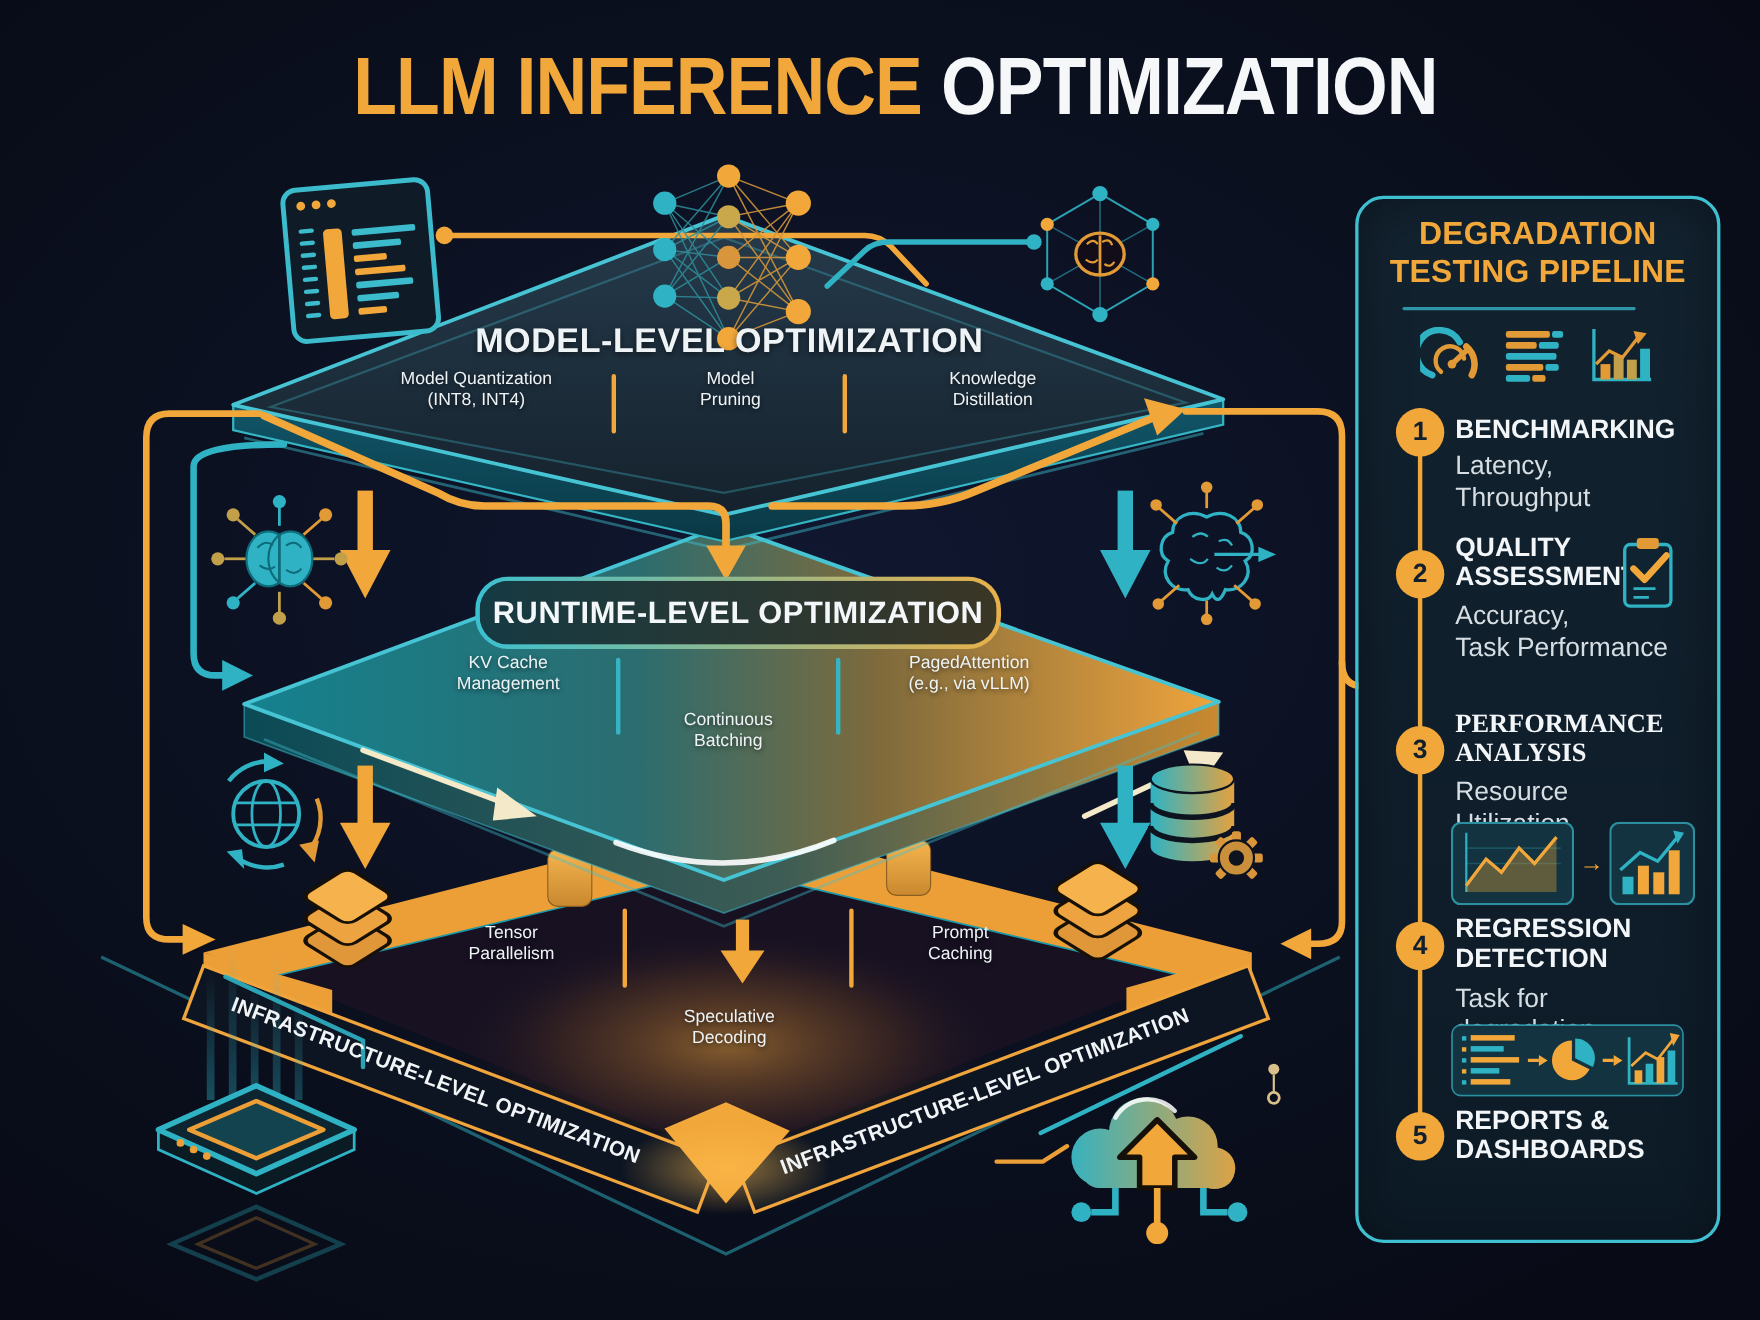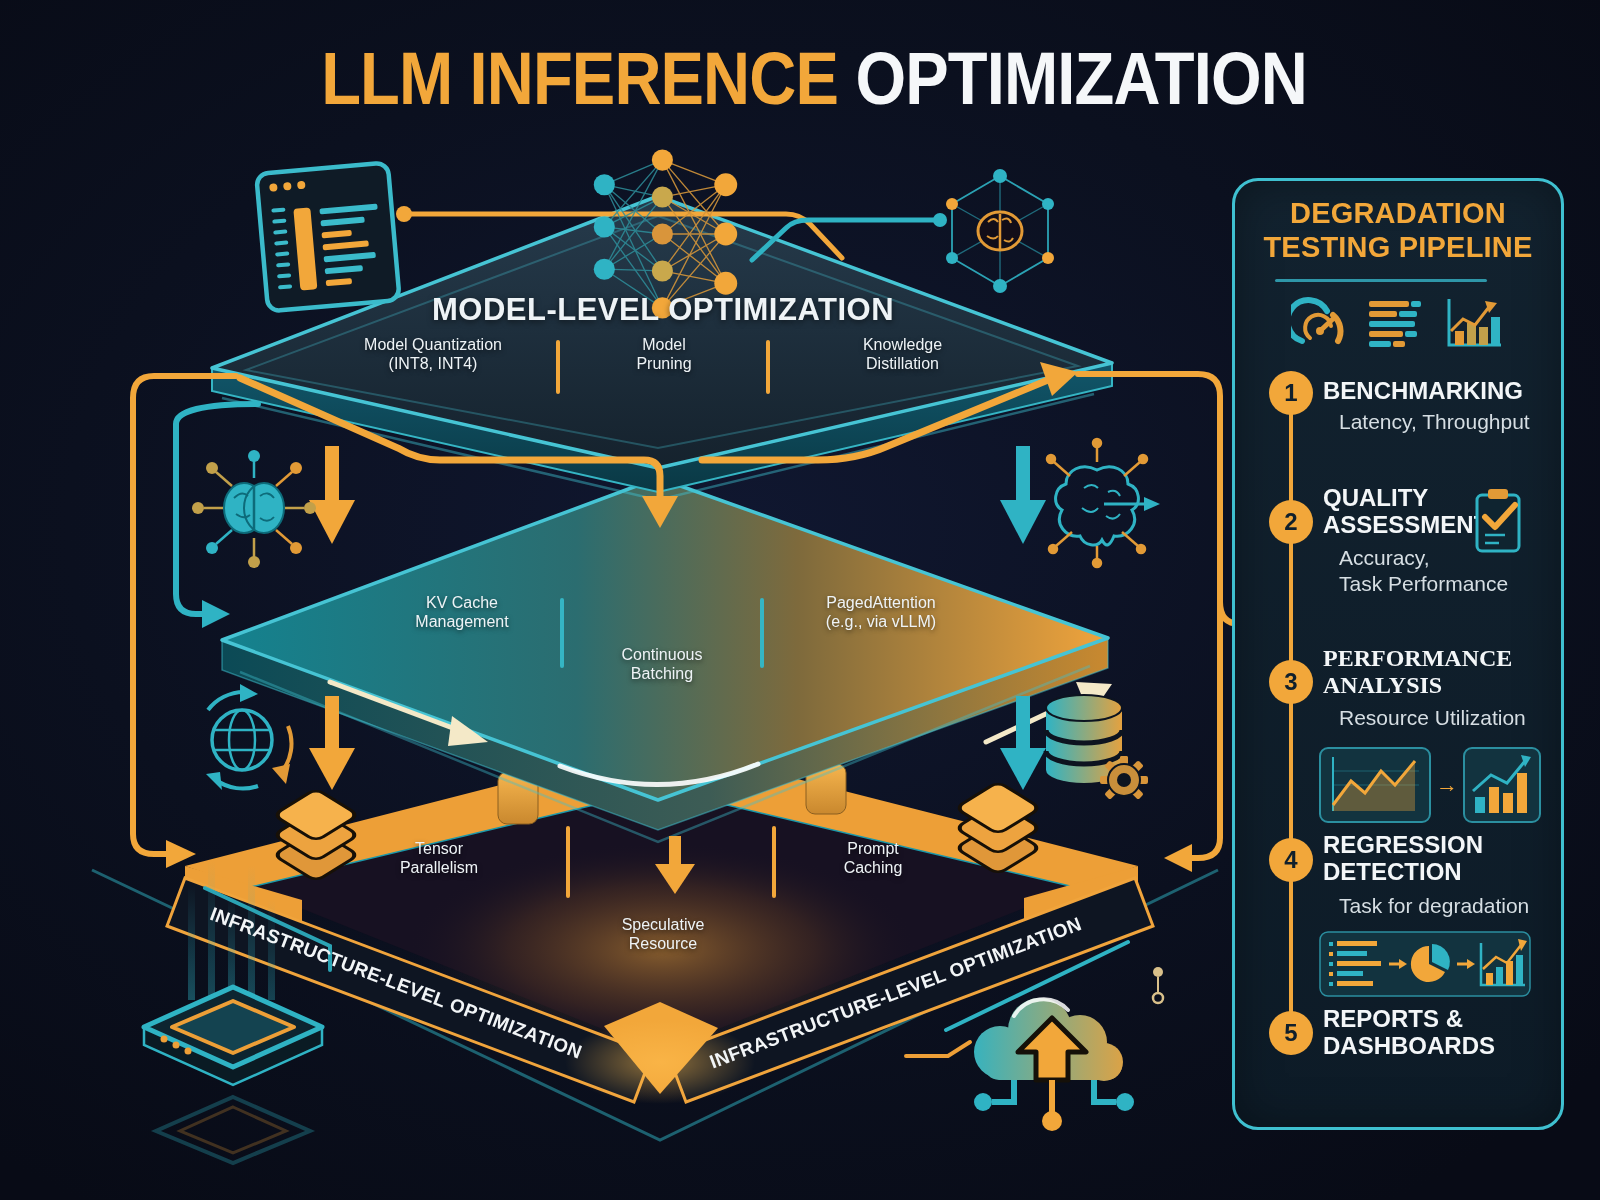--- a/index.html
+++ b/index.html
@@ -25,21 +25,21 @@
   .banner.left{left:180px;top:890px;transform:rotate(20.7deg);}
   .banner.right{left:672px;top:1066px;transform:rotate(-20.7deg);}
   .panel{position:absolute;left:1232px;top:178px;width:292px;height:946px;border:3.5px solid #3FC0D0;border-radius:26px;
     background:linear-gradient(180deg,#12222f 0%,#0d1b27 100%);box-shadow:inset 0 0 45px rgba(0,0,0,.35);padding-left:34px;}
   .panel-title{position:absolute;top:16px;left:0;width:100%;text-align:center;font-size:29px;font-weight:800;color:#F2A73A;line-height:1.16;letter-spacing:.2px;}
   .panel-divider{position:absolute;top:98px;left:40px;width:212px;height:2.5px;background:#2E96A8;border-radius:2px;}
   .panel-icons{position:absolute;top:114px;left:0;width:100%;display:flex;justify-content:center;gap:16px;align-items:flex-end;}
   .spine{position:absolute;left:54px;top:212px;width:4px;height:640px;background:#F2A73A;}
   .stepnum{position:absolute;left:34px;width:44px;height:44px;border-radius:50%;background:#F2A73A;display:flex;align-items:center;justify-content:center;font-weight:800;font-size:24px;color:#11202C;}
   .steptitle{position:absolute;left:88px;width:202px;font-size:24px;font-weight:800;color:#F3F6F8;line-height:1.14;}
-  .stepsub{position:absolute;left:104px;width:202px;font-size:21px;color:#D6DEE3;line-height:1.22;}
+  .stepsub{position:absolute;left:88px;width:202px;font-size:24px;color:#D6DEE3;line-height:1.22;}
   .clip{position:absolute;left:236px;top:306px;}
   .thumbs{position:absolute;left:84px;top:566px;display:flex;align-items:center;gap:5px;}
   .thumb-arrow{color:#F2A73A;font-size:22px;font-weight:700;}
   .strip{position:absolute;left:84px;top:750px;}
 </style>
 </head>
 <body>
 
 <div class="stage">
 
@@ -403,34 +403,35 @@
 <div class="txt layer-title" style="left:413px;top:292px;width:500px;">MODEL-LEVEL OPTIMIZATION</div>
 <div class="txt item pre" style="left:293px;top:336px;width:280px;">Model Quantization
 (INT8, INT4)</div>
 <div class="vdiv orange" style="left:556px;top:340px;height:54px;"></div>
 <div class="txt item pre" style="left:579px;top:336px;width:170px;">Model
 Pruning</div>
 <div class="vdiv orange" style="left:766px;top:340px;height:54px;"></div>
 <div class="txt item pre" style="left:790px;top:336px;width:225px;">Knowledge
 Distillation</div>
 
+<div class="pill">RUNTIME-LEVEL OPTIMIZATION</div>
 <div class="txt item pre" style="left:350px;top:594px;width:224px;">KV Cache
 Management</div>
 <div class="vdiv teal" style="left:560px;top:598px;height:70px;"></div>
 <div class="txt item pre" style="left:556px;top:646px;width:212px;">Continuous
 Batching</div>
 <div class="vdiv teal" style="left:760px;top:598px;height:70px;"></div>
 <div class="txt item pre" style="left:766px;top:594px;width:230px;">PagedAttention
 (e.g., via vLLM)</div>
 
-<div class="txt item pre" style="left:328px;top:840px;width:222px;text-align:center;">Tensor
+<div class="txt item pre" style="left:354px;top:840px;width:222px;text-align:center;">Tensor
 Parallelism</div>
 <div class="vdiv orange" style="left:566px;top:826px;height:72px;"></div>
 <div class="txt item pre" style="left:552px;top:916px;width:222px;">Speculative
-Resource</div>
+Decoding</div>
 <div class="vdiv orange" style="left:772px;top:826px;height:72px;"></div>
 <div class="txt item pre" style="left:762px;top:840px;width:222px;">Prompt
 Caching</div>
 
 <div class="banner left">INFRASTRUCTURE-LEVEL OPTIMIZATION</div>
 <div class="banner right">INFRASTRUCTURE-LEVEL OPTIMIZATION</div>
 
 <div class="panel">
   <div class="panel-title pre">DEGRADATION
 TESTING PIPELINE</div>

